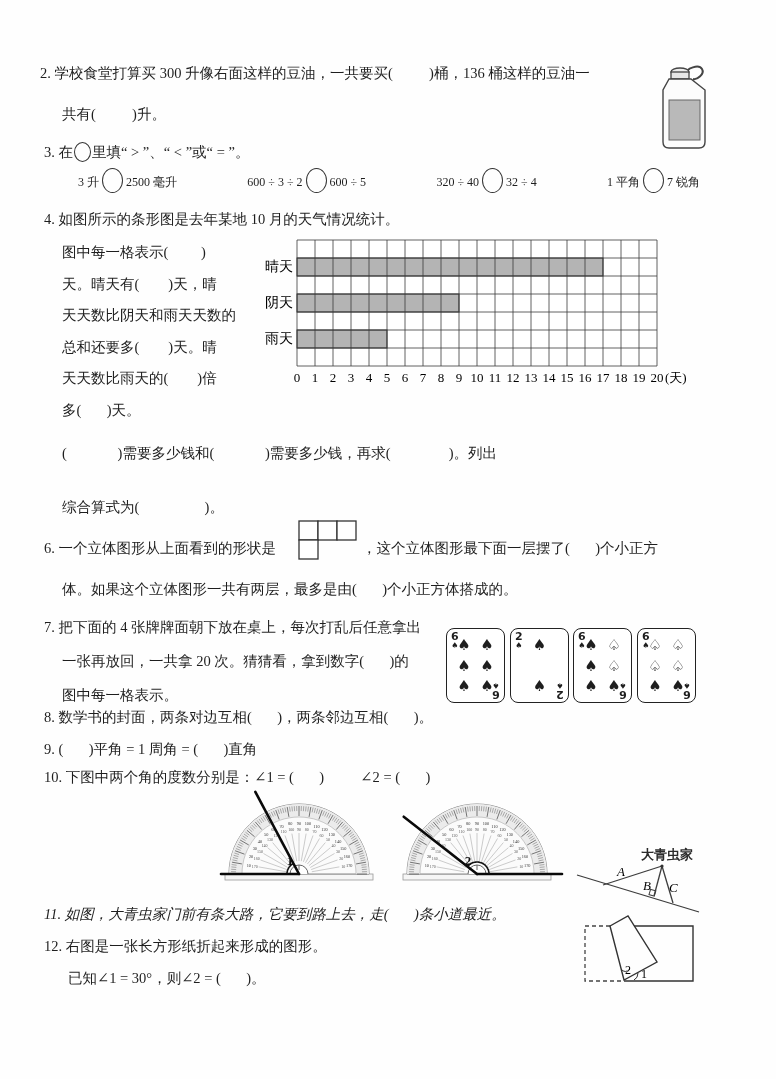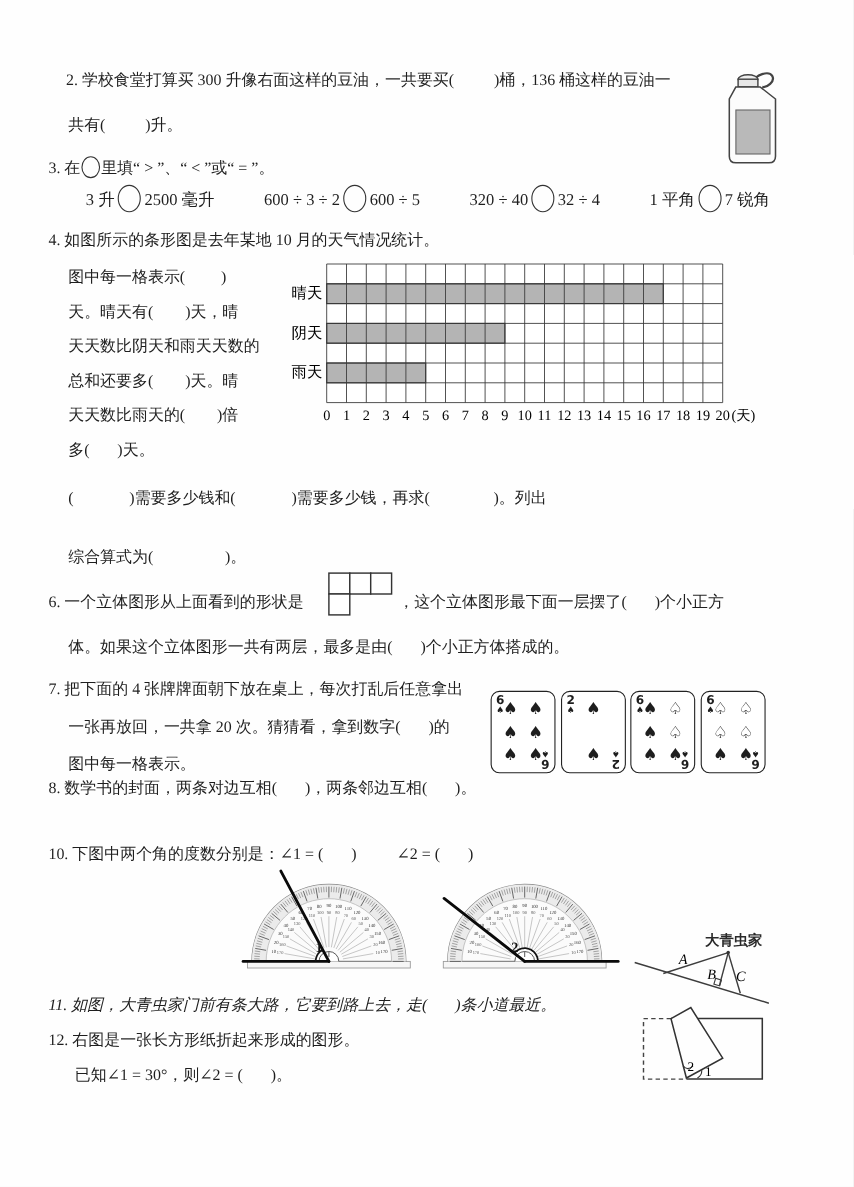--- a/index.html
+++ b/index.html
@@ -3,40 +3,40 @@
 <meta charset="utf-8">
 <style>
   html,body{margin:0;padding:0;background:#e9e9e9;}
   #page{position:relative;width:776px;height:1079px;background:#fefefe;margin:0 auto;
         font-family:"Liberation Serif","DejaVu Serif",serif;color:#1e1e1e;overflow:hidden;}
   .line{position:absolute;font-size:14.5px;white-space:pre;line-height:1.25;}
   .cir{display:inline-block;width:19px;height:23px;border:1.3px solid #333;border-radius:50%;
        vertical-align:-7px;margin:0 3px;background:#fefefe;}
   .cir.small{width:15px;height:18px;vertical-align:-5px;margin:0 1px;}
   #q3-row{position:absolute;left:78px;top:168px;width:622px;display:flex;
-          justify-content:space-between;align-items:center;font-size:15px;}
+          justify-content:space-between;align-items:center;font-size:12px;}
   #q4-lines{position:absolute;left:62px;top:237px;width:235px;font-size:14.5px;
             line-height:31.6px;white-space:pre;}
   #cards{position:absolute;left:446px;top:628px;width:250px;height:73px;}
   .card{position:absolute;top:0;width:57px;height:73px;border:1.6px solid #222;border-radius:8px;
         background:#fff;font-family:"DejaVu Sans",sans-serif;}
   .corner{position:absolute;top:2px;left:4px;text-align:center;line-height:1;}
   .corner .rk{font-size:11px;font-weight:bold;}
   .corner .st{font-size:8px;}
   .corner.br{top:auto;left:auto;right:4px;bottom:2px;transform:rotate(180deg);}
   .pip{position:absolute;font-size:15px;line-height:1;transform:translate(-50%,-50%);}
   svg text{font-family:"Liberation Serif","DejaVu Serif",serif;}
   .dlabel{font-size:13px;}
 </style>
 </head>
 <body>
 
 <div id="page">
 
-  <div class="line" style="left:60px;top:64px;text-align:center;">2. 学校食堂打算买 300 升像右面这样的豆油，一共要买(          )桶，136 桶这样的豆油一</div>
+  <div class="line" style="left:40px;top:64px;text-align:center;">2. 学校食堂打算买 300 升像右面这样的豆油，一共要买(          )桶，136 桶这样的豆油一</div>
   <div class="line" style="left:62px;top:105px;">共有(          )升。</div>
 
   <svg width="62" height="92" style="position:absolute;left:653px;top:60px;">
     <path d="M33,14 C33,8 46,4 49,9 C52,14 44,20 40,19" fill="none" stroke="#444" stroke-width="2"></path>
     <ellipse cx="27" cy="12" rx="9" ry="4" fill="#eee" stroke="#444" stroke-width="1.3"></ellipse>
     <rect x="18" y="12" width="18" height="7" fill="#e7e7e7" stroke="#444" stroke-width="1.3"></rect>
     <path d="M16,19 L10,30 L10,82 Q10,88 16,88 L46,88 Q52,88 52,82 L52,30 L38,19 Z" fill="#fcfcfc" stroke="#444" stroke-width="1.4"></path>
     <rect x="16" y="40" width="31" height="40" fill="#b9b9b9" stroke="#666" stroke-width="1"></rect>
     <text x="31" y="57" text-anchor="middle" font-size="11" fill="#3a3a3a"></text>
   </svg>
@@ -188,20 +188,21 @@
         <span class="pip" style="left: 17px; top: 16px;">♤</span>
         <span class="pip" style="left: 40px; top: 16px;">♤</span>
         <span class="pip" style="left: 17px; top: 36.5px;">♤</span>
         <span class="pip" style="left: 40px; top: 36.5px;">♤</span>
         <span class="pip" style="left: 17px; top: 57px;">♠</span>
         <span class="pip" style="left: 40px; top: 57px;">♠</span>
       </div>
     </div>
 
   <div class="line" style="left:44px;top:708px;">8. 数学书的封面，两条对边互相(       )，两条邻边互相(       )。</div>
+  <div class="line" style="left:44px;top:740px;">9. (       )平角 = 1 周角 = (       )直角</div>
   <div class="line" style="left:44px;top:768px;">10. 下图中两个角的度数分别是：∠1 = (       )          ∠2 = (       )</div>
   <svg id="prot1" width="200" height="94" style="position:absolute;left:199px;top:788px;">
       <rect x="26" y="86" width="148" height="6" fill="#f6f6f6" stroke="#999" stroke-width="0.8"></rect>
       <path d="M30,86 A70,70 0 0 1 170,86 Z" fill="#fbfbfb" stroke="#888" stroke-width="1"></path>
       <path d="M30.0,86.0L30.3,79.9L31.1,73.8L32.4,67.9L34.2,62.1L36.6,56.4L39.4,51.0L42.7,45.8L46.4,41.0L50.5,36.5L55.0,32.4L59.8,28.7L65.0,25.4L70.4,22.6L76.1,20.2L81.9,18.4L87.8,17.1L93.9,16.3L100.0,16.0L106.1,16.3L112.2,17.1L118.1,18.4L123.9,20.2L129.6,22.6L135.0,25.4L140.2,28.7L145.0,32.4L149.5,36.5L153.6,41.0L157.3,45.8L160.6,51.0L163.4,56.4L165.8,62.1L167.6,67.9L168.9,73.8L169.7,79.9L170.0,86.0L157.0,86.0L156.8,81.0L156.1,76.1L155.1,71.2L153.6,66.5L151.7,61.9L149.4,57.5L146.7,53.3L143.7,49.4L140.3,45.7L136.6,42.3L132.7,39.3L128.5,36.6L124.1,34.3L119.5,32.4L114.8,30.9L109.9,29.9L105.0,29.2L100.0,29.0L95.0,29.2L90.1,29.9L85.2,30.9L80.5,32.4L75.9,34.3L71.5,36.6L67.3,39.3L63.4,42.3L59.7,45.7L56.3,49.4L53.3,53.3L50.6,57.5L48.3,61.9L46.4,66.5L44.9,71.2L43.9,76.1L43.2,81.0L43.0,86.0 Z" fill="#ebebeb" stroke="none"></path>
       <path d="M157.0,86.0L156.8,81.0L156.1,76.1L155.1,71.2L153.6,66.5L151.7,61.9L149.4,57.5L146.7,53.3L143.7,49.4L140.3,45.7L136.6,42.3L132.7,39.3L128.5,36.6L124.1,34.3L119.5,32.4L114.8,30.9L109.9,29.9L105.0,29.2L100.0,29.0L95.0,29.2L90.1,29.9L85.2,30.9L80.5,32.4L75.9,34.3L71.5,36.6L67.3,39.3L63.4,42.3L59.7,45.7L56.3,49.4L53.3,53.3L50.6,57.5L48.3,61.9L46.4,66.5L44.9,71.2L43.9,76.1L43.2,81.0L43.0,86.0" fill="none" stroke="#b5b5b5" stroke-width="0.7"></path>
       <line x1="168" y1="86" x2="158" y2="86" stroke="#555" stroke-width="0.8"></line>
       <line x1="167.95857623729853" y1="83.62683422422994" x2="162.96162210220302" y2="83.80133170774243" stroke="#555" stroke-width="0.45"></line>
       <line x1="167.83435541766806" y1="81.25655978539947" x2="162.84653516636894" y2="81.60534215412011" stroke="#555" stroke-width="0.45"></line>
       <line x1="167.62748888504257" y1="78.89206449779957" x2="162.65487940820123" y2="79.41470681413783" stroke="#555" stroke-width="0.45"></line>

